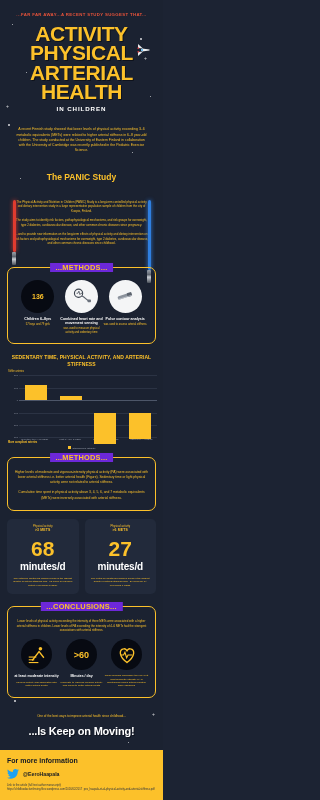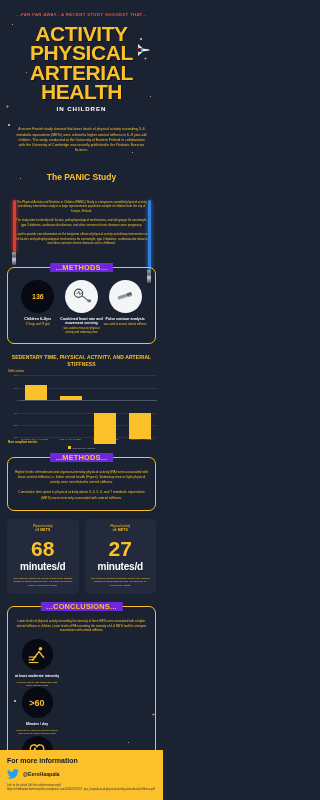--- a/index.html
+++ b/index.html
@@ -127,21 +127,21 @@
   .card-kicker { color: #fcc12a; font-size: 2.8px; line-height: 1.3; }
   .card-kicker b { display: block; font-size: 3.4px; letter-spacing: .2px; }
   .card-num {
     color: #fcc12a; font-size: 21px; font-weight: bold; line-height: 1; margin: 5px 0 2px;
   }
   .card-unit { color: #ffffff; font-size: 10px; font-weight: bold; letter-spacing: -.2px; }
   .card-note { color: #fcc12a; font-size: 2.5px; line-height: 1.4; margin-top: 5px; }
 
   
   .concl-intro { color: #fcc12a; font-size: 2.9px; line-height: 1.5; text-align: center; }
-  .concl-row { display: flex; justify-content: flex-end; margin-top: 7px; flex-direction: column; }
+  .concl-row { display: flex; justify-content: flex-end; margin-top: 7px; }
   .concl { width: 46px; text-align: center; }
   .c-circle {
     width: 31px; height: 31px; border-radius: 50%; background: #070a12; margin: 0 auto 4px;
     display: flex; align-items: center; justify-content: center;
   }
   .c-circle .gt { color: #fcc12a; font-size: 9px; font-weight: bold; }
   .c-title { color: #ffffff; font-size: 3.5px; font-weight: bold; line-height: 1.25; }
   .c-sub { color: #fcc12a; font-size: 2.5px; line-height: 1.35; margin-top: 2px; }
 
   

